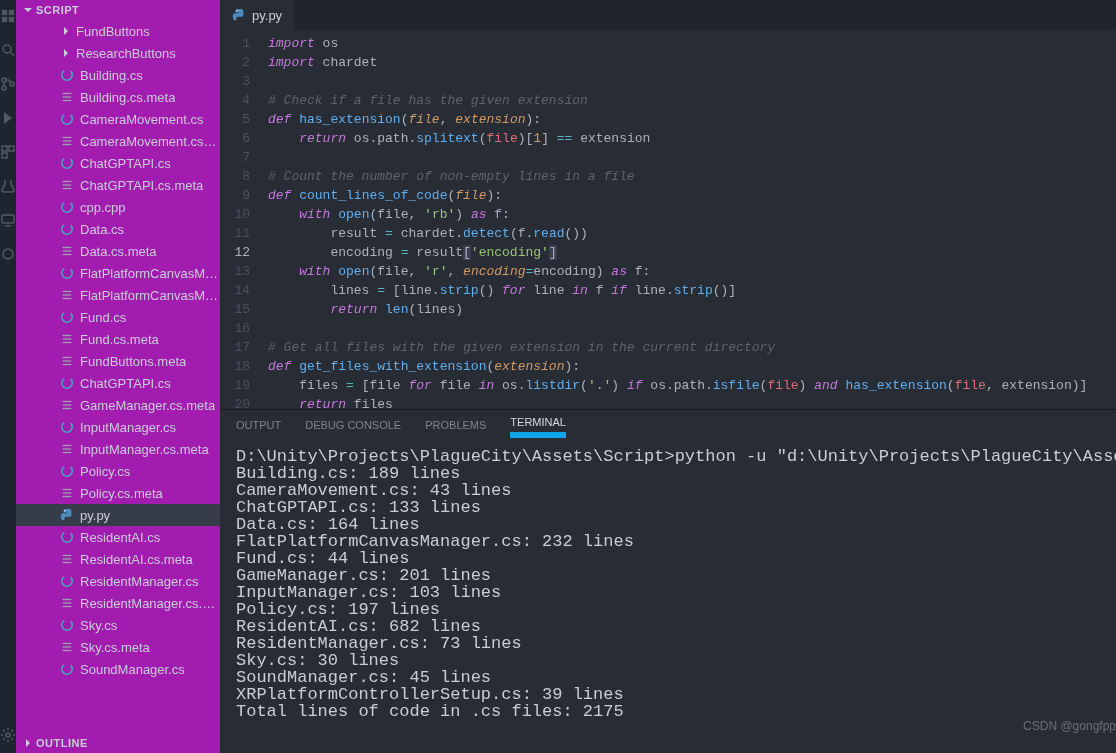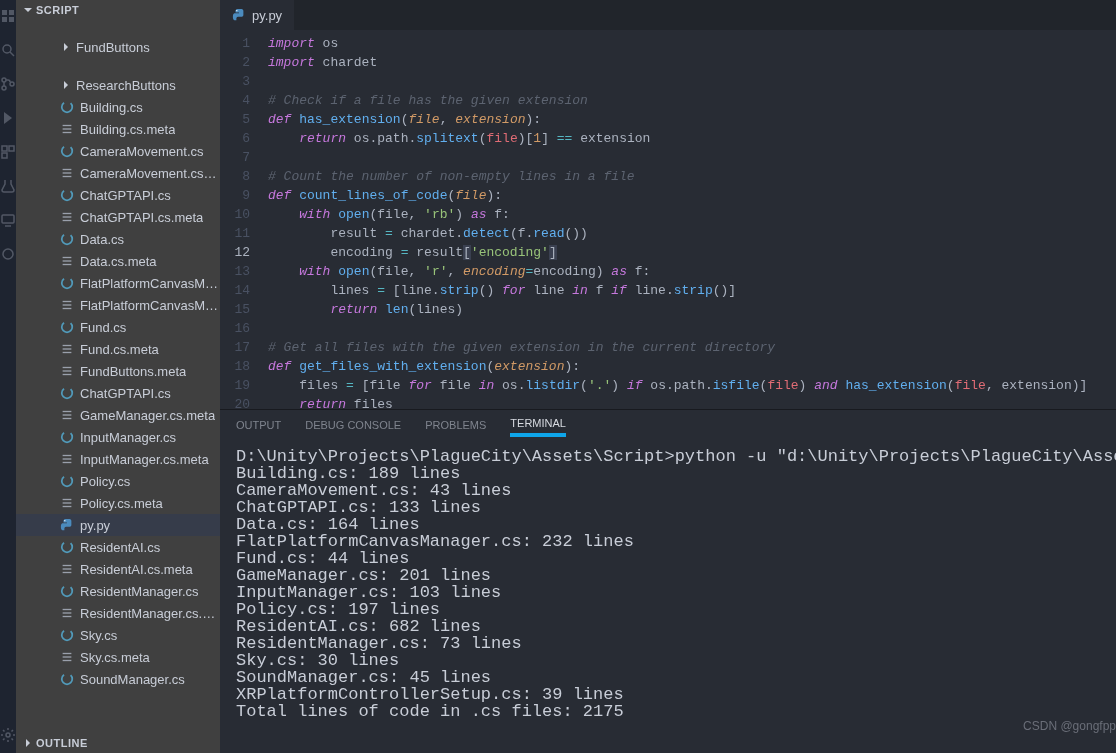--- a/index.html
+++ b/index.html
@@ -1,26 +1,26 @@
 <!DOCTYPE html>
 <html><head>
 <meta charset="utf-8">
 <style>
 * { margin: 0; padding: 0; box-sizing: border-box; }
 body { font-family: 'Segoe UI', -apple-system, sans-serif; background: #1e2430; color: #c8cdd7; font-size: 13px; overflow: hidden; height: 753px; width: 1116px; }
 .app { display: flex; height: 100%; }
 .activity-bar { width: 26px; background: #1e2430; display: flex; flex-direction: column; align-items: center; padding-top: 8px; gap: 18px; }
 .activity-bar .icon { width: 16px; height: 16px; opacity: 0.5; cursor: pointer; }
 .activity-bar .icon.settings { margin-top: auto; margin-bottom: 10px; }
-.sidebar { width: 204px; background: #404040; display: flex; flex-direction: column; }
+.sidebar { width: 204px; background: #a21caf; display: flex; flex-direction: column; }
 .section-header { display: flex; align-items: center; padding: 4px 6px; font-size: 11px; font-weight: 600; letter-spacing: 0.5px; cursor: pointer; }
 .section-header .chev { width: 12px; height: 12px; margin-right: 2px; }
 .file-tree { flex: 1; overflow: hidden; }
 .tree-item { display: flex; align-items: center; height: 22px; padding-left: 44px; cursor: pointer; white-space: nowrap; }
-.tree-item.folder { padding-left: 44px; margin-top: 16px; }
+.tree-item.folder { padding-left: 44px; }
 .tree-item.selected { background: #363c4a; }
 .tree-item .file-icon { width: 14px; height: 14px; margin-right: 6px; flex-shrink: 0; }
 .tree-item .fold-icon { width: 12px; height: 12px; margin-right: 4px; }
 .tree-item .label { overflow: hidden; text-overflow: ellipsis; }
 .main { flex: 1; display: flex; flex-direction: column; background: #282c34; }
 .tab-bar { height: 30px; background: #21252b; display: flex; align-items: center; }
 .tab { height: 30px; display: flex; align-items: center; padding: 0 12px; background: #282c34; gap: 6px; }
 .tab .file-icon { width: 14px; height: 14px; }
 .editor { flex: 1; display: flex; font-family: Consolas, 'Courier New', monospace; font-size: 13px; line-height: 19px; overflow: hidden; }
 .gutter { width: 48px; text-align: right; padding-right: 18px; color: #495162; user-select: none; padding-top: 4px; }
@@ -32,21 +32,21 @@
 .cmt { color: #5c6370; font-style: italic; }
 .op { color: #56b6c2; }
 .var { color: #e06c75; }
 .prm { color: #d19a66; font-style: italic; }
 .num { color: #d19a66; }
 .txt { color: #abb2bf; }
 .hlbg { background: #3a4050; }
 .panel { height: 344px; border-top: 1px solid #181a1f; display: flex; flex-direction: column; }
 .panel-tabs { height: 30px; display: flex; align-items: center; padding: 0 16px; gap: 24px; font-size: 11px; }
 .panel-tab { color: #7f848e; cursor: pointer; padding: 4px 0; }
-.panel-tab.active { color: #d7dae0; border-bottom: 4px solid #0ea5e9; }
+.panel-tab.active { color: #d7dae0; border-bottom: 6px solid #0ea5e9; }
 .terminal { flex: 1; padding: 8px 16px; font-family: Consolas, 'Courier New', monospace; font-size: 17px; line-height: 17px; color: #c8cdd7; white-space: pre; overflow: hidden; }
 .watermark { position: absolute; bottom: 20px; right: 0; color: #6a6e78; font-size: 12px; }
 svg { display: block; }
 </style>
 </head>
 <body>
 
 <div class="app">
   <div class="activity-bar">
     <span class="icon">
@@ -161,20 +161,26 @@
           </svg>
           <span class="label">ChatGPTAPI.cs</span>
         </div>
         <div class="tree-item">
           <svg class="file-icon" viewBox="0 0 16 16" fill="none" stroke="#9aa0ac" stroke-width="1.5">
             <line x1="3" y1="4" x2="13" y2="4"></line>
             <line x1="3" y1="8" x2="13" y2="8"></line>
             <line x1="3" y1="12" x2="13" y2="12"></line>
           </svg>
           <span class="label">ChatGPTAPI.cs.meta</span>
+        </div>
+        <div class="tree-item">
+          <svg class="file-icon" viewBox="0 0 16 16">
+            <circle cx="8" cy="8" r="6" fill="none" stroke="#519aba" stroke-width="2" stroke-dasharray="24 8"></circle>
+          </svg>
+          <span class="label">cpp.cpp</span>
         </div>
         <div class="tree-item">
           <svg class="file-icon" viewBox="0 0 16 16">
             <circle cx="8" cy="8" r="6" fill="none" stroke="#519aba" stroke-width="2" stroke-dasharray="24 8"></circle>
           </svg>
           <span class="label">Data.cs</span>
         </div>
         <div class="tree-item">
           <svg class="file-icon" viewBox="0 0 16 16" fill="none" stroke="#9aa0ac" stroke-width="1.5">
             <line x1="3" y1="4" x2="13" y2="4"></line>

